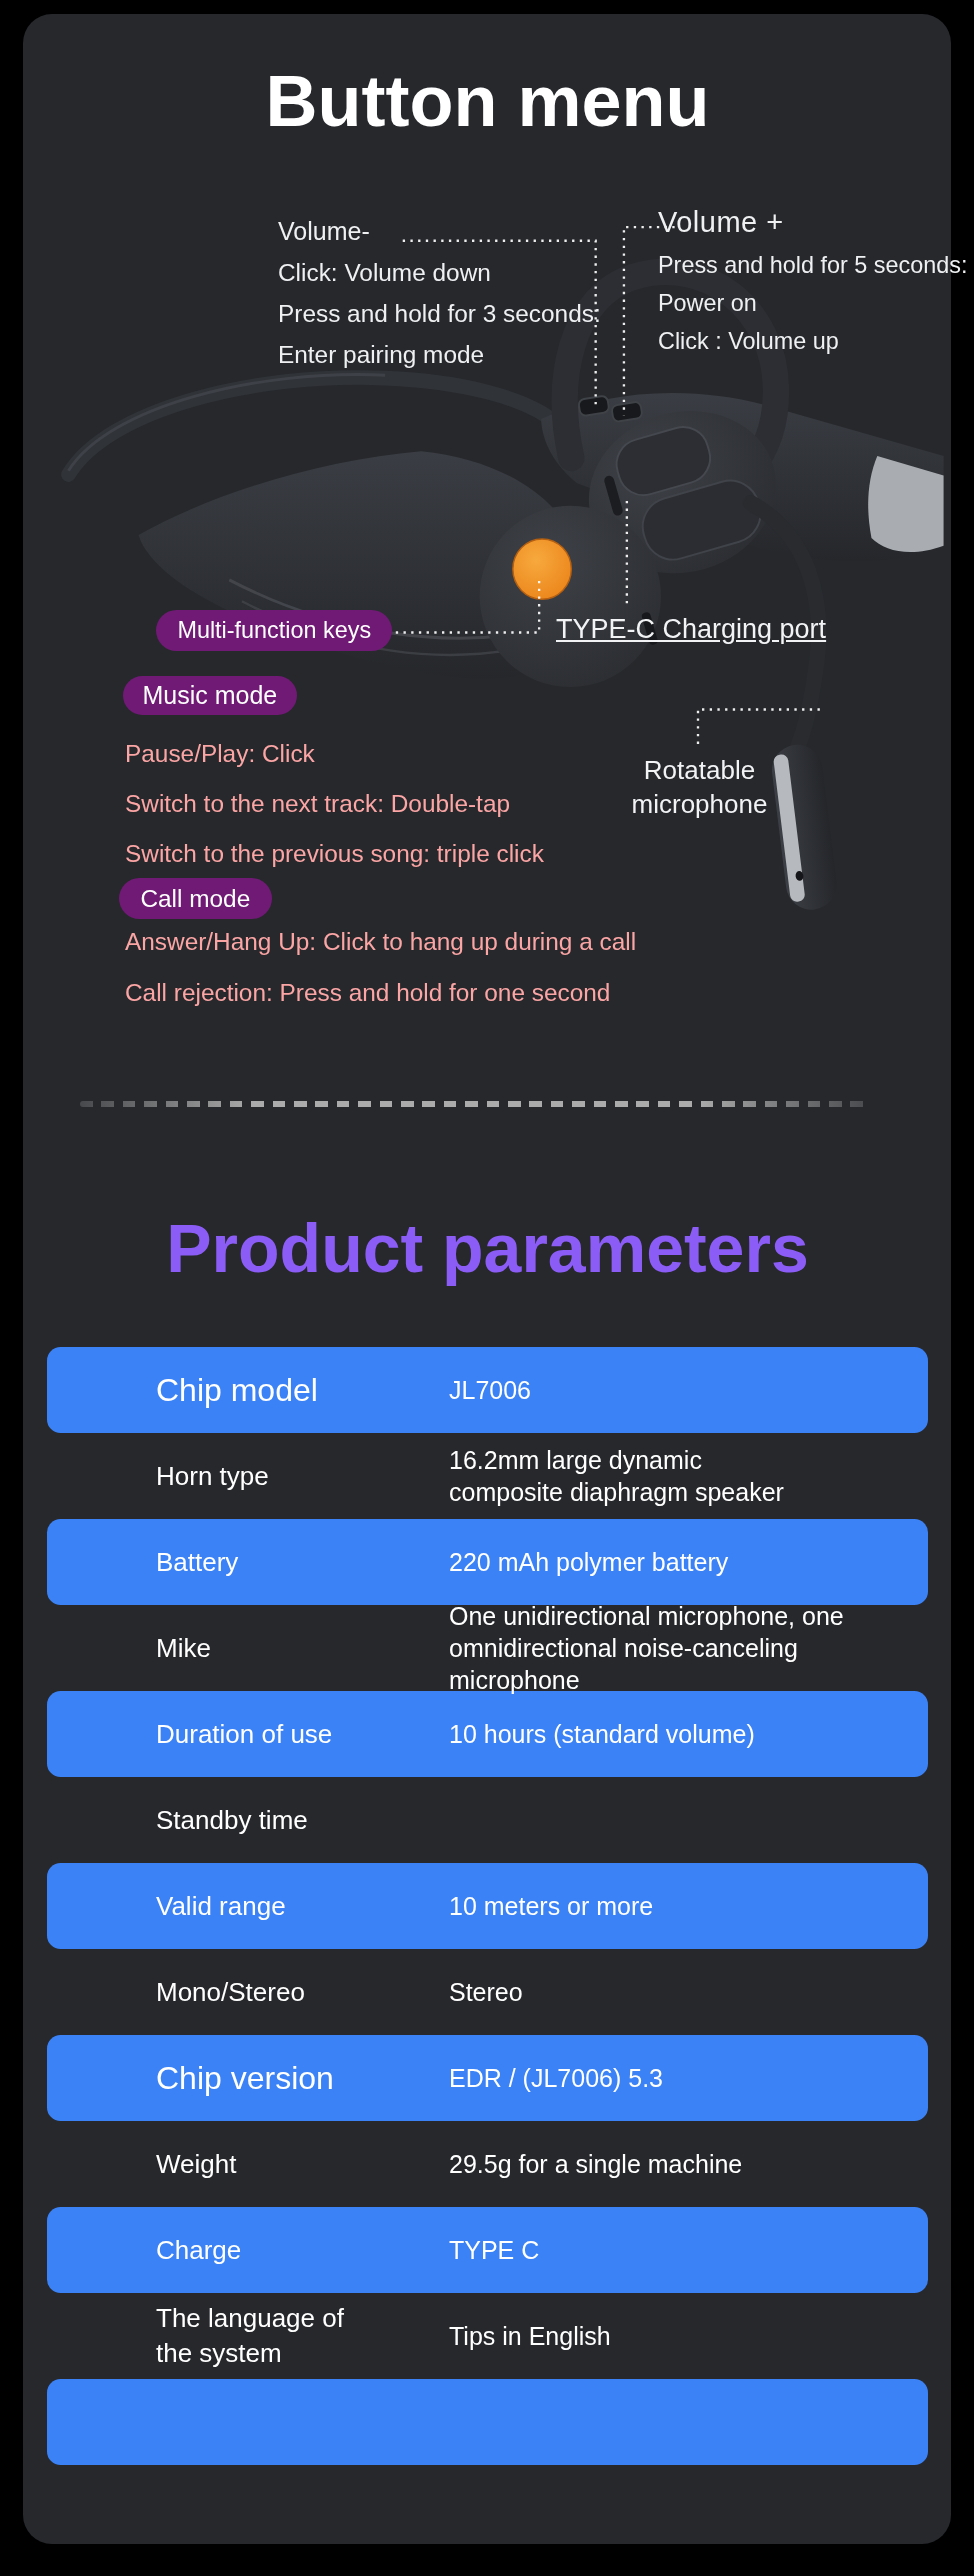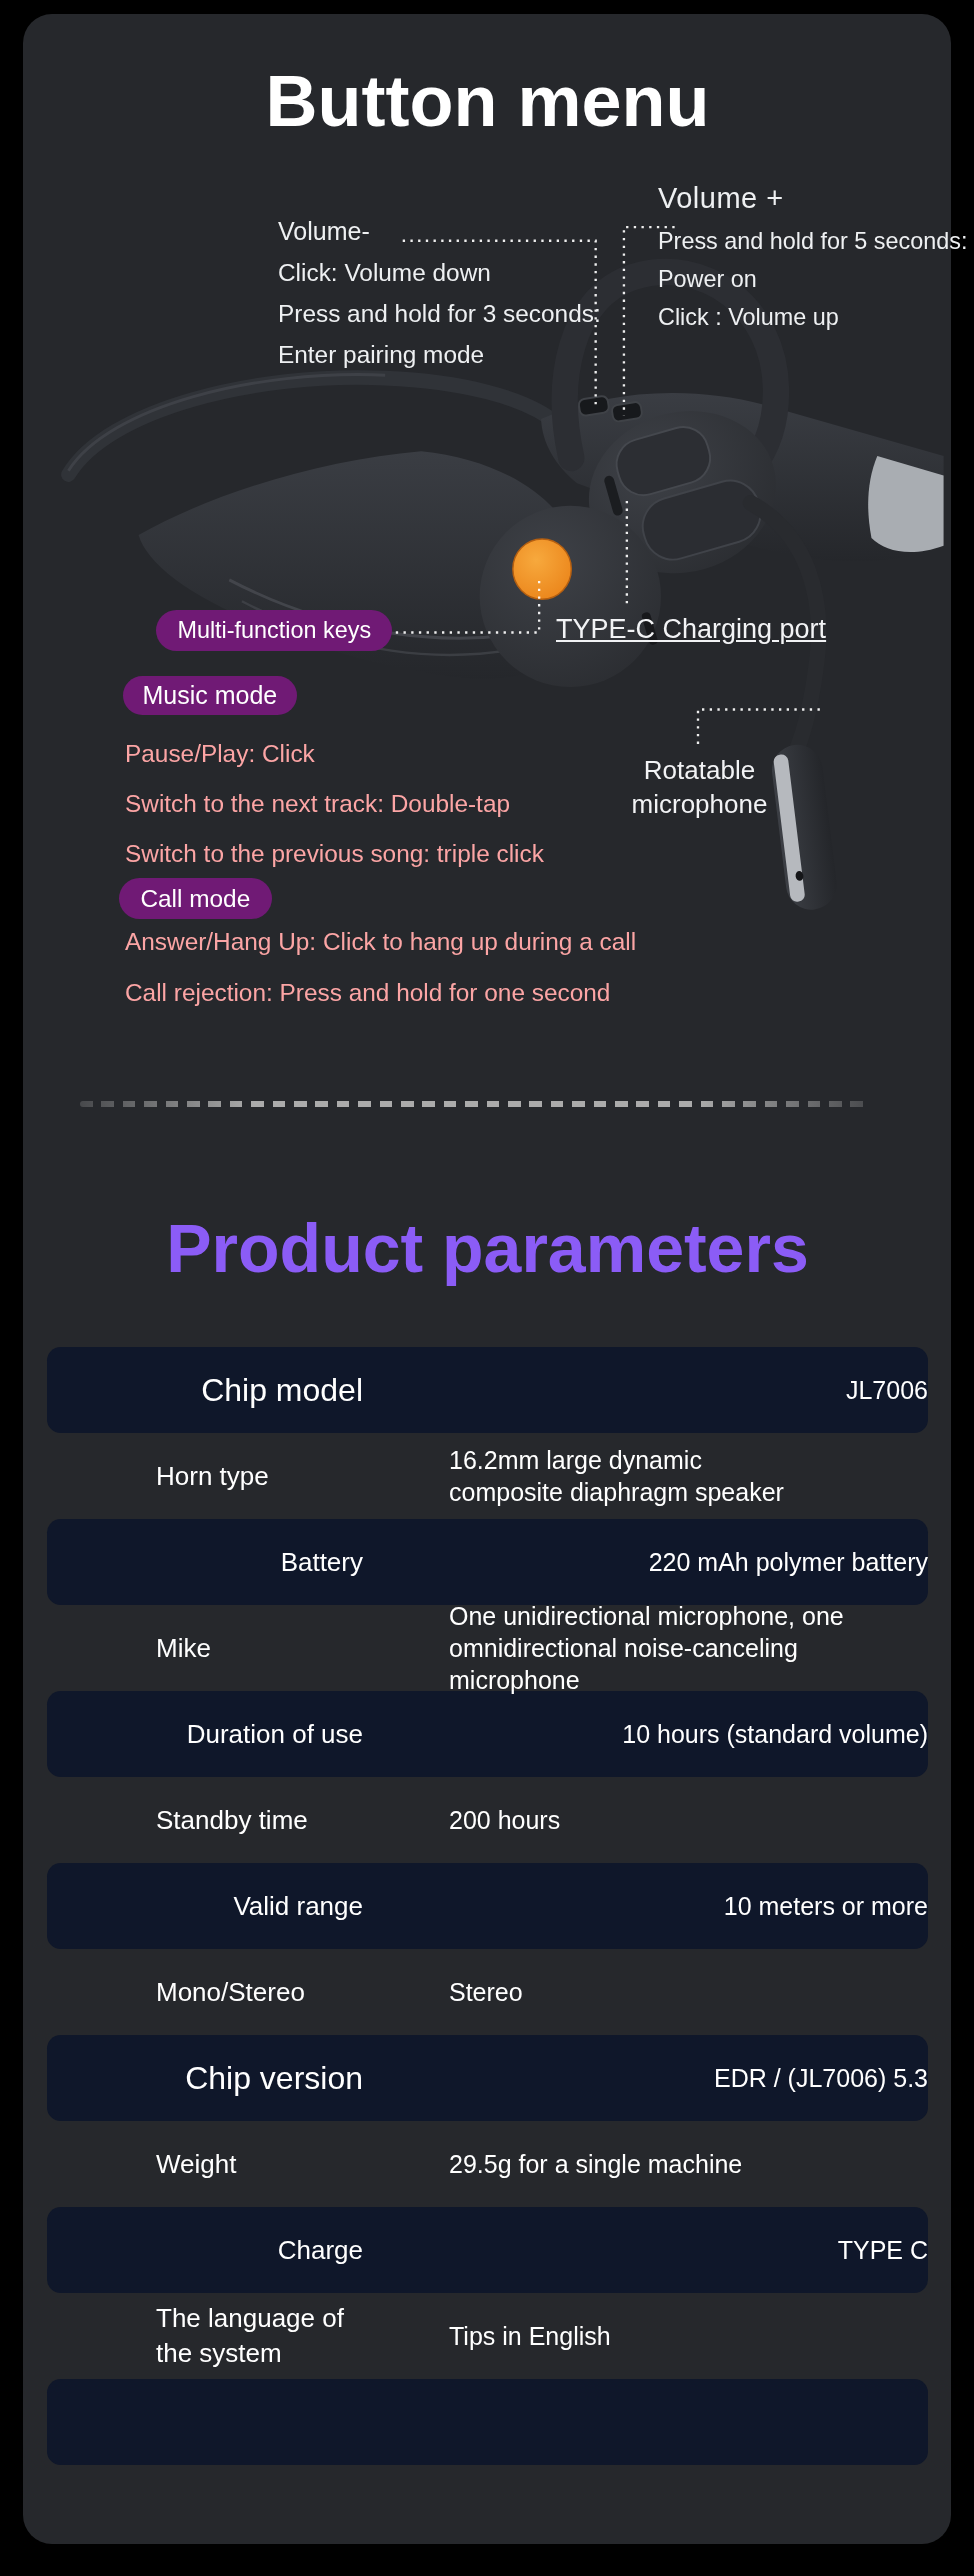--- a/index.html
+++ b/index.html
@@ -40,21 +40,21 @@
     position:absolute;left:80px;top:1101px;width:791px;height:5.8px;border-radius:2.9px;
     background:repeating-linear-gradient(90deg,#ababab 0 12.7px,rgba(0,0,0,0) 12.7px 21.4px);
   }
   .divider:after{
     content:"";position:absolute;inset:0;
     background:linear-gradient(90deg,rgba(38,40,44,.75),rgba(38,40,44,0) 22%,rgba(38,40,44,0) 78%,rgba(38,40,44,.75));
   }
   
   .param-table{position:absolute;left:47px;top:1347px;width:881px;}
   .p-row{height:86px;display:flex;align-items:center;}
-  .p-row.gray{background:#0f172a;border-radius:13.6px;text-align:right;}
+  .p-row.gray{background:#3b82f6;border-radius:13.6px;}
   .p-label{
     margin-left:109px;width:207px;flex:none;font-size:26px;line-height:35px;color:#fff;
   }
   .p-label.big{font-size:32px;}
   .p-value{
     margin-left:86px;flex:1;font-size:25px;line-height:32px;color:#fff;white-space:pre-line;
   }
 </style>
 </head>
 <body>
@@ -130,21 +130,21 @@
 
 <div class="ann" style="left:278px;top:211px;">
   <div class="ann-title">Volume-</div>
   <div>
       <div class="line">Click: Volume down</div>
       <div class="line">Press and hold for 3 seconds:</div>
       <div class="line">Enter pairing mode</div>
     </div>
 </div>
 
-<div class="ann vol-plus" style="left:658px;top:179px;">
+<div class="ann vol-plus" style="left:658px;top:203px;">
   <div class="ann-title">Volume +</div>
   <div>
       <div class="line">Press and hold for 5 seconds:</div>
       <div class="line">Power on</div>
       <div class="line">Click : Volume up</div>
     </div>
 </div>
 
 <div class="pill" style="left:156px;top:610px;font-size:23.4px;">Multi-function keys</div>
 <div class="plain-label" style="left:556px;top:614px;text-decoration:underline;">TYPE-C Charging port</div>
@@ -186,21 +186,20 @@
       <div class="p-label">Mike</div>
       <div class="p-value">One unidirectional microphone, one
 omnidirectional noise-canceling microphone</div>
     </div>
     <div class="p-row gray">
       <div class="p-label">Duration of use</div>
       <div class="p-value">10 hours (standard volume)</div>
     </div>
     <div class="p-row">
       <div class="p-label">Standby time</div>
-      <div class="p-value">200 hours</div>
     </div>
     <div class="p-row gray">
       <div class="p-label">Valid range</div>
       <div class="p-value">10 meters or more</div>
     </div>
     <div class="p-row">
       <div class="p-label">Mono/Stereo</div>
       <div class="p-value">Stereo</div>
     </div>
     <div class="p-row gray">

